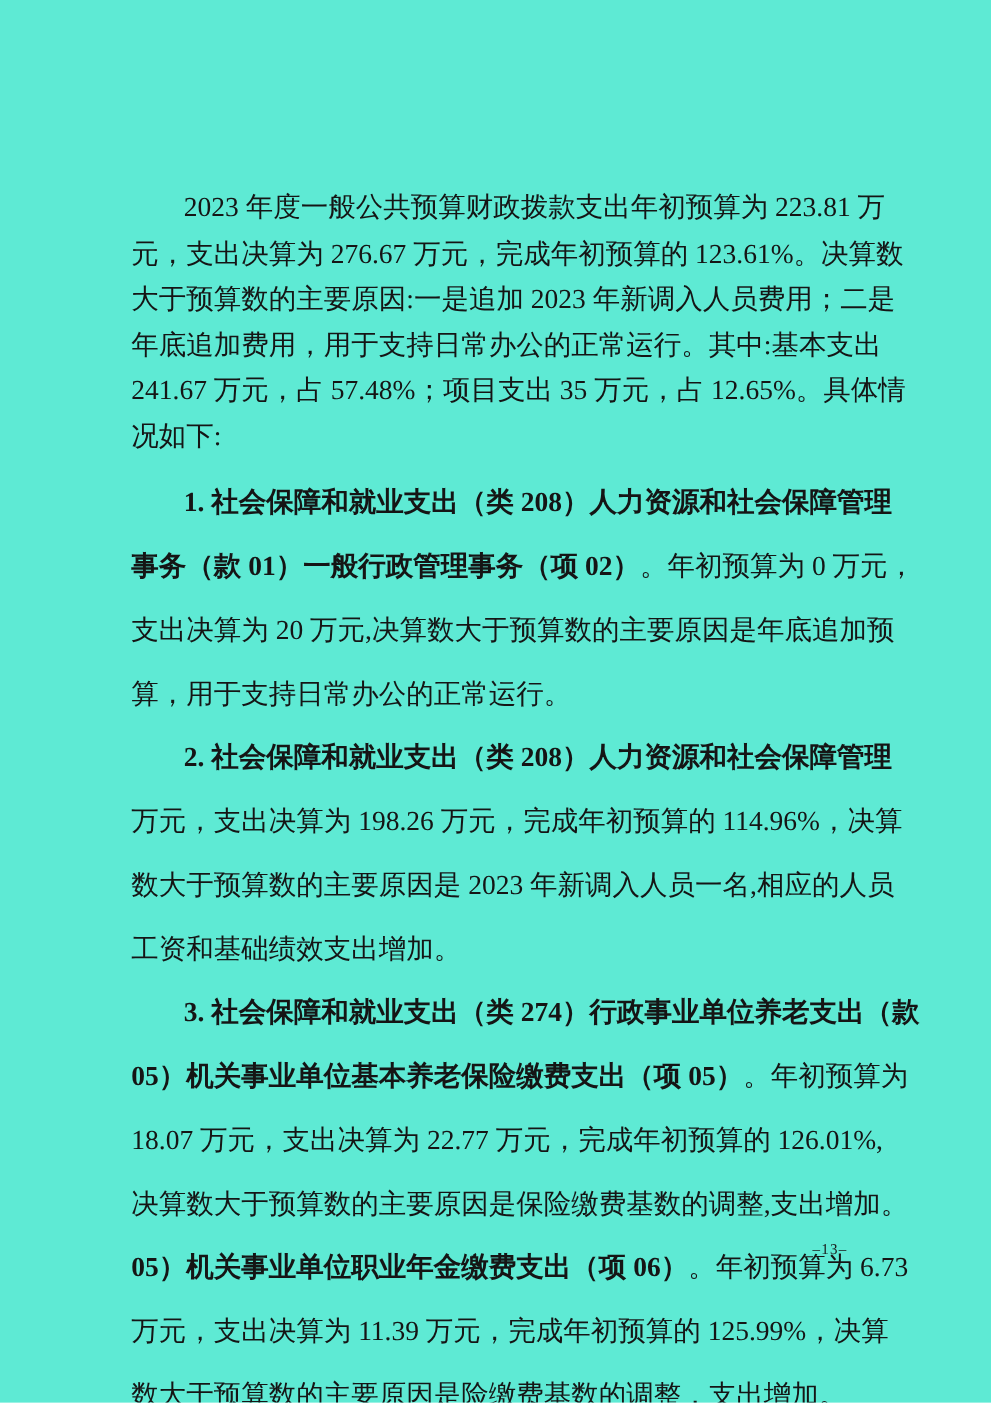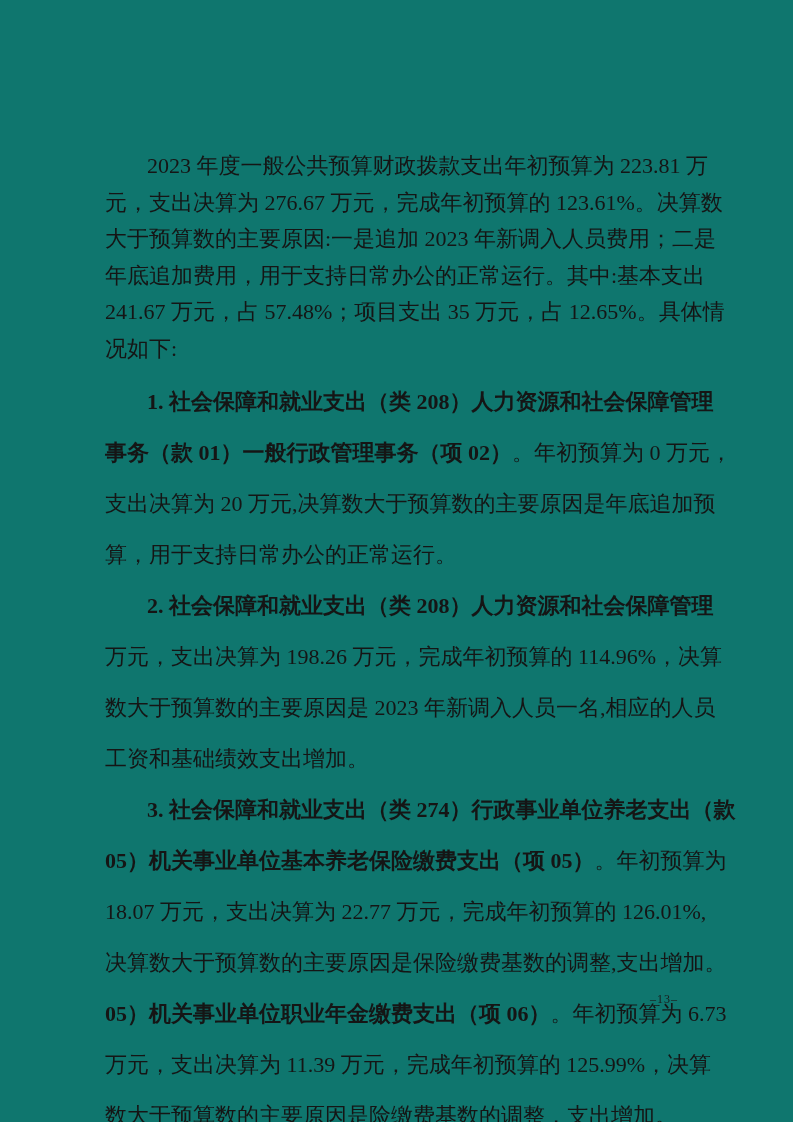--- a/index.html
+++ b/index.html
@@ -6,21 +6,21 @@
   body {
     width: 793px; height: 1122px;
     background: #ffffff;
     position: relative;
     overflow: hidden;
     font-family: "Liberation Serif", "DejaVu Serif", serif;
     color: #151515;
   }
   .doc-page {
     position: absolute; inset: 0;
-    background: #0f766e;
+    background: #5eead4;
     text-decoration: underline;
   }
   .content {
     position: absolute;
     left: 105px; top: 148px; width: 588px;
   }
   .para { margin: 0; padding: 0; }
   .line {
     font-size: 22px;
     text-align: justify;

